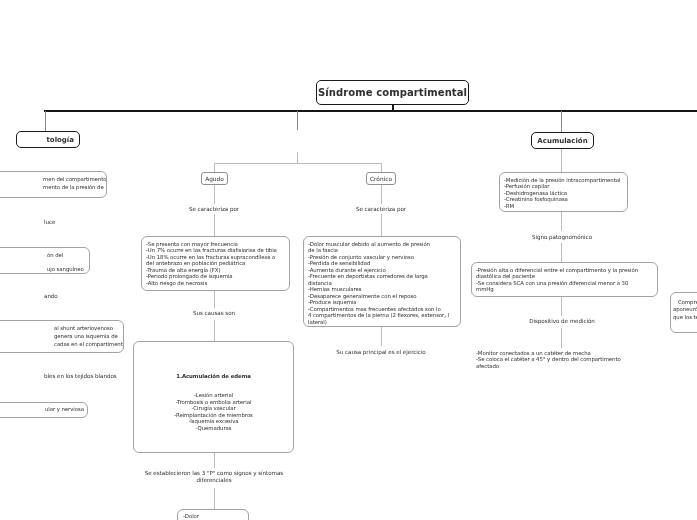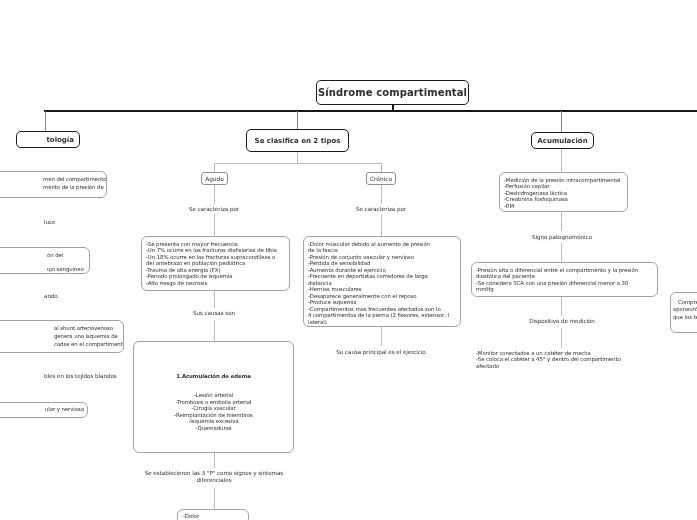--- a/index.html
+++ b/index.html
@@ -72,21 +72,20 @@
 genera una isquemia de
 cadas en el compartimento</div>
   </div>
 
   <div class="lbl left" style="left:0;top:373px;width:75px;">bles en los tejidos blandos</div>
 
   <div class="node cutbox" style="left:-80px;top:402px;width:124px;height:16px;">
     <div class="content" style="padding-left:80px;padding-top:3px;">ular y nerviosa</div>
   </div>
 
-  <div class="node black hdr-node" style="left:202px;top:129px;width:103px;height:23px;">Se clasifica en 2 tipos</div>
 
   <div class="vline" style="left:253px;top:152px;height:11px;"></div>
   <div class="hline" style="left:170px;top:163px;width:167px;"></div>
   <div class="vline" style="left:170px;top:163px;height:9px;"></div>
   <div class="vline" style="left:337px;top:163px;height:9px;"></div>
 
   <div class="node type-node" style="left:157px;top:172px;width:27px;height:13px;">Agudo</div>
 
   <div class="vline" style="left:170px;top:185px;height:19px;"></div>
   <div class="lbl" style="left:129px;top:206px;width:82px;">Se caracteriza por</div>

